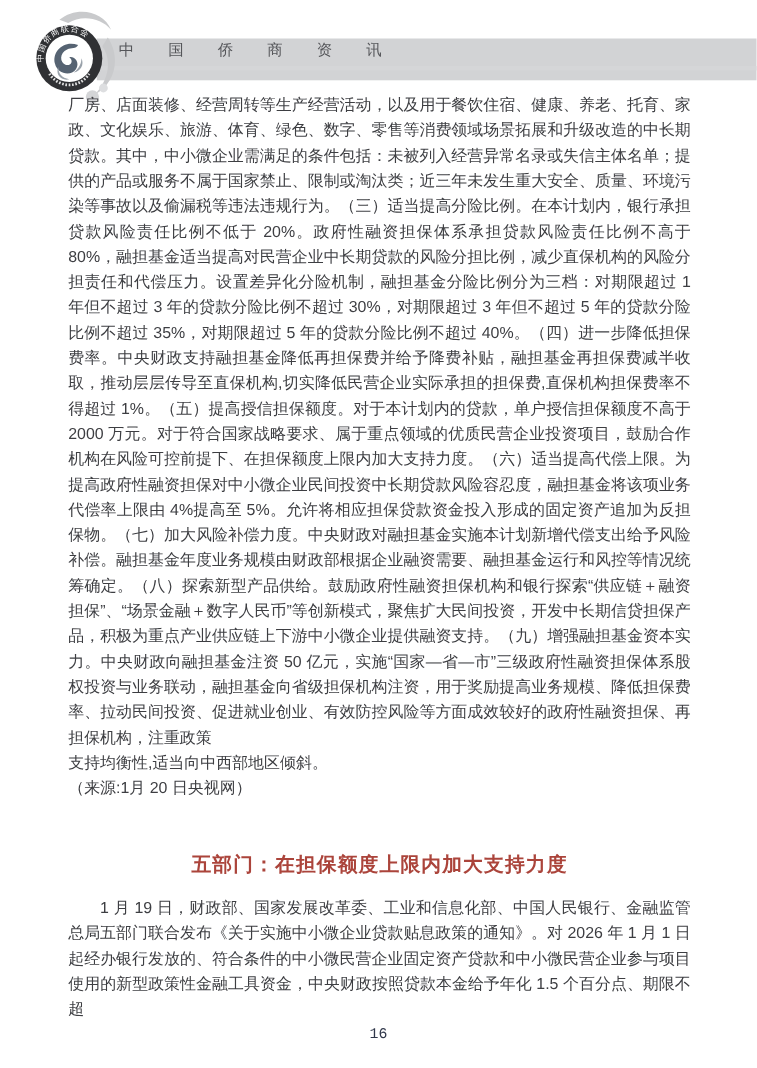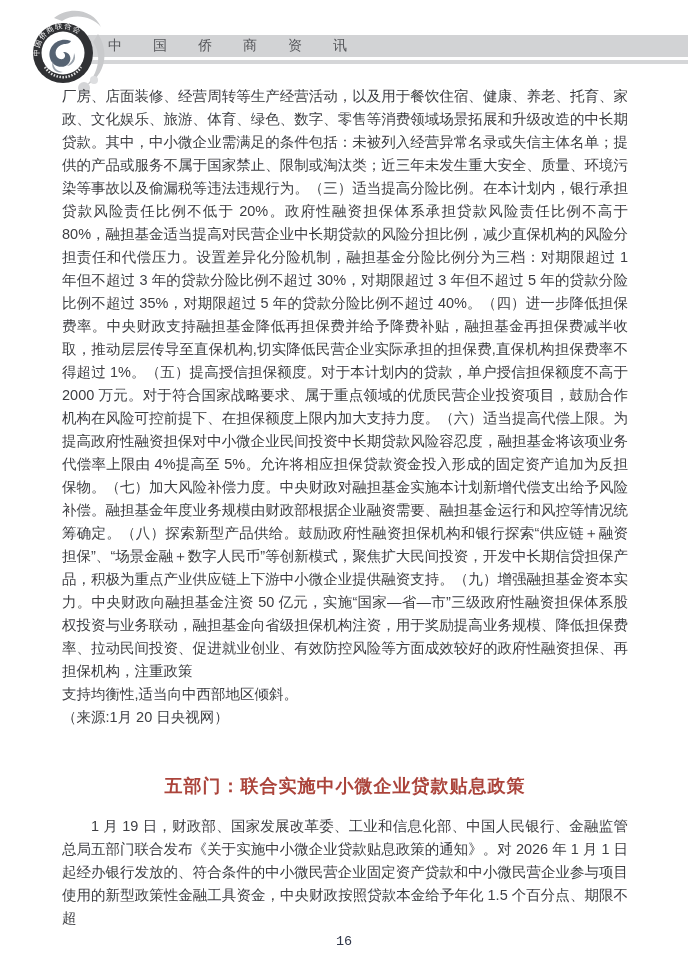--- a/index.html
+++ b/index.html
@@ -5,21 +5,21 @@
   html,body{margin:0;padding:0;background:#ffffff;}
   .page{
     position:relative;
     width:688px;height:971px;
     background:#ffffff;
     overflow:hidden;
     font-family:"Liberation Sans", sans-serif;
   }
   
   .masthead-bar{
-    position:absolute;left:88px;right:0;top:35px;height:22px;
+    position:absolute;left:88px;right:0;top:35px;height:38px;
     background:#d2d3d5;
   }
   .masthead-text{
     position:absolute;left:20px;top:0;
     line-height:21px;font-size:14px;
     letter-spacing:31px;color:#55565a;
     white-space:nowrap;
   }
   .masthead-underline{
     position:absolute;left:88px;right:0;top:60px;height:4px;
@@ -96,21 +96,21 @@
 
   <main class="article-area">
 
     <p>厂房、店面装修、经营周转等生产经营活动，以及用于餐饮住宿、健康、养老、托育、家政、文化娱乐、旅游、体育、绿色、数字、零售等消费领域场景拓展和升级改造的中长期贷款。其中，中小微企业需满足的条件包括：未被列入经营异常名录或失信主体名单；提供的产品或服务不属于国家禁止、限制或淘汰类；近三年未发生重大安全、质量、环境污染等事故以及偷漏税等违法违规行为。（三）适当提高分险比例。在本计划内，银行承担贷款风险责任比例不低于 20%。政府性融资担保体系承担贷款风险责任比例不高于 80%，融担基金适当提高对民营企业中长期贷款的风险分担比例，减少直保机构的风险分担责任和代偿压力。设置差异化分险机制，融担基金分险比例分为三档：对期限超过 1 年但不超过 3 年的贷款分险比例不超过 30%，对期限超过 3 年但不超过 5 年的贷款分险比例不超过 35%，对期限超过 5 年的贷款分险比例不超过 40%。（四）进一步降低担保费率。中央财政支持融担基金降低再担保费并给予降费补贴，融担基金再担保费减半收取，推动层层传导至直保机构,切实降低民营企业实际承担的担保费,直保机构担保费率不得超过 1%。（五）提高授信担保额度。对于本计划内的贷款，单户授信担保额度不高于 2000 万元。对于符合国家战略要求、属于重点领域的优质民营企业投资项目，鼓励合作机构在风险可控前提下、在担保额度上限内加大支持力度。（六）适当提高代偿上限。为提高政府性融资担保对中小微企业民间投资中长期贷款风险容忍度，融担基金将该项业务代偿率上限由 4%提高至 5%。允许将相应担保贷款资金投入形成的固定资产追加为反担保物。（七）加大风险补偿力度。中央财政对融担基金实施本计划新增代偿支出给予风险补偿。融担基金年度业务规模由财政部根据企业融资需要、融担基金运行和风控等情况统筹确定。（八）探索新型产品供给。鼓励政府性融资担保机构和银行探索“供应链＋融资担保”、“场景金融＋数字人民币”等创新模式，聚焦扩大民间投资，开发中长期信贷担保产品，积极为重点产业供应链上下游中小微企业提供融资支持。（九）增强融担基金资本实力。中央财政向融担基金注资 50 亿元，实施“国家—省—市”三级政府性融资担保体系股权投资与业务联动，融担基金向省级担保机构注资，用于奖励提高业务规模、降低担保费率、拉动民间投资、促进就业创业、有效防控风险等方面成效较好的政府性融资担保、再担保机构，注重政策</p>
 
     <div class="last-line">
       <span>支持均衡性,适当向中西部地区倾斜。</span>
       <span>（来源:1月 20 日央视网）</span>
     </div>
 
-    <h2 class="article-title">五部门：联合实施中小微企业贷款贴息政策</h2>
+    <h2 class="article-title">五部门：在担保额度上限内加大支持力度</h2>
 
     <p class="indent-para">1 月 19 日，财政部、国家发展改革委、工业和信息化部、中国人民银行、金融监管总局五部门联合发布《关于实施中小微企业贷款贴息政策的通知》。对 2026 年 1 月 1 日起经办银行发放的、符合条件的中小微民营企业固定资产贷款和中小微民营企业参与项目使用的新型政策性金融工具资金，中央财政按照贷款本金给予年化 1.5 个百分点、期限不超</p>
 
   </main>
 
   <div class="page-number">16</div>
 
 </div>
 
 </body></html>

